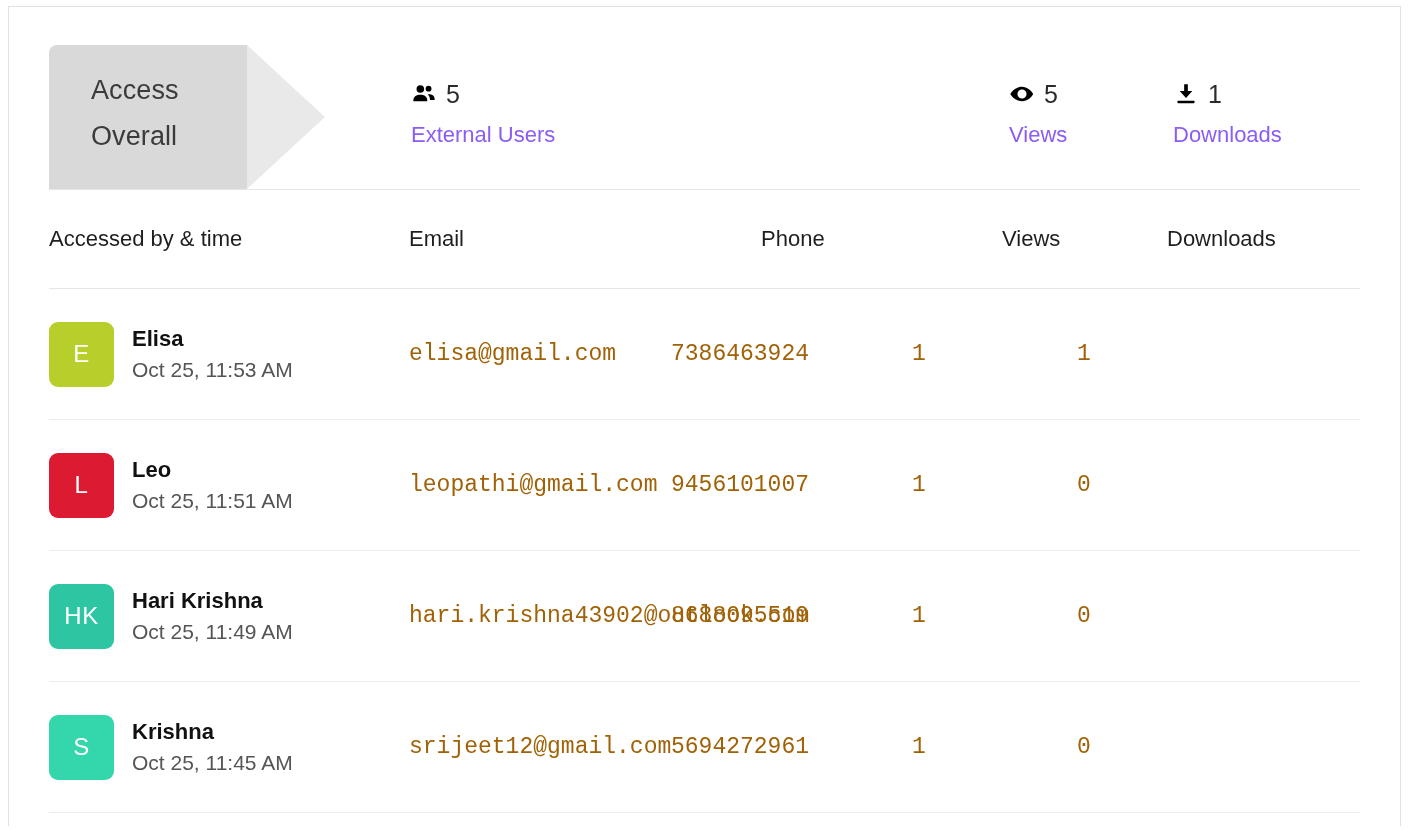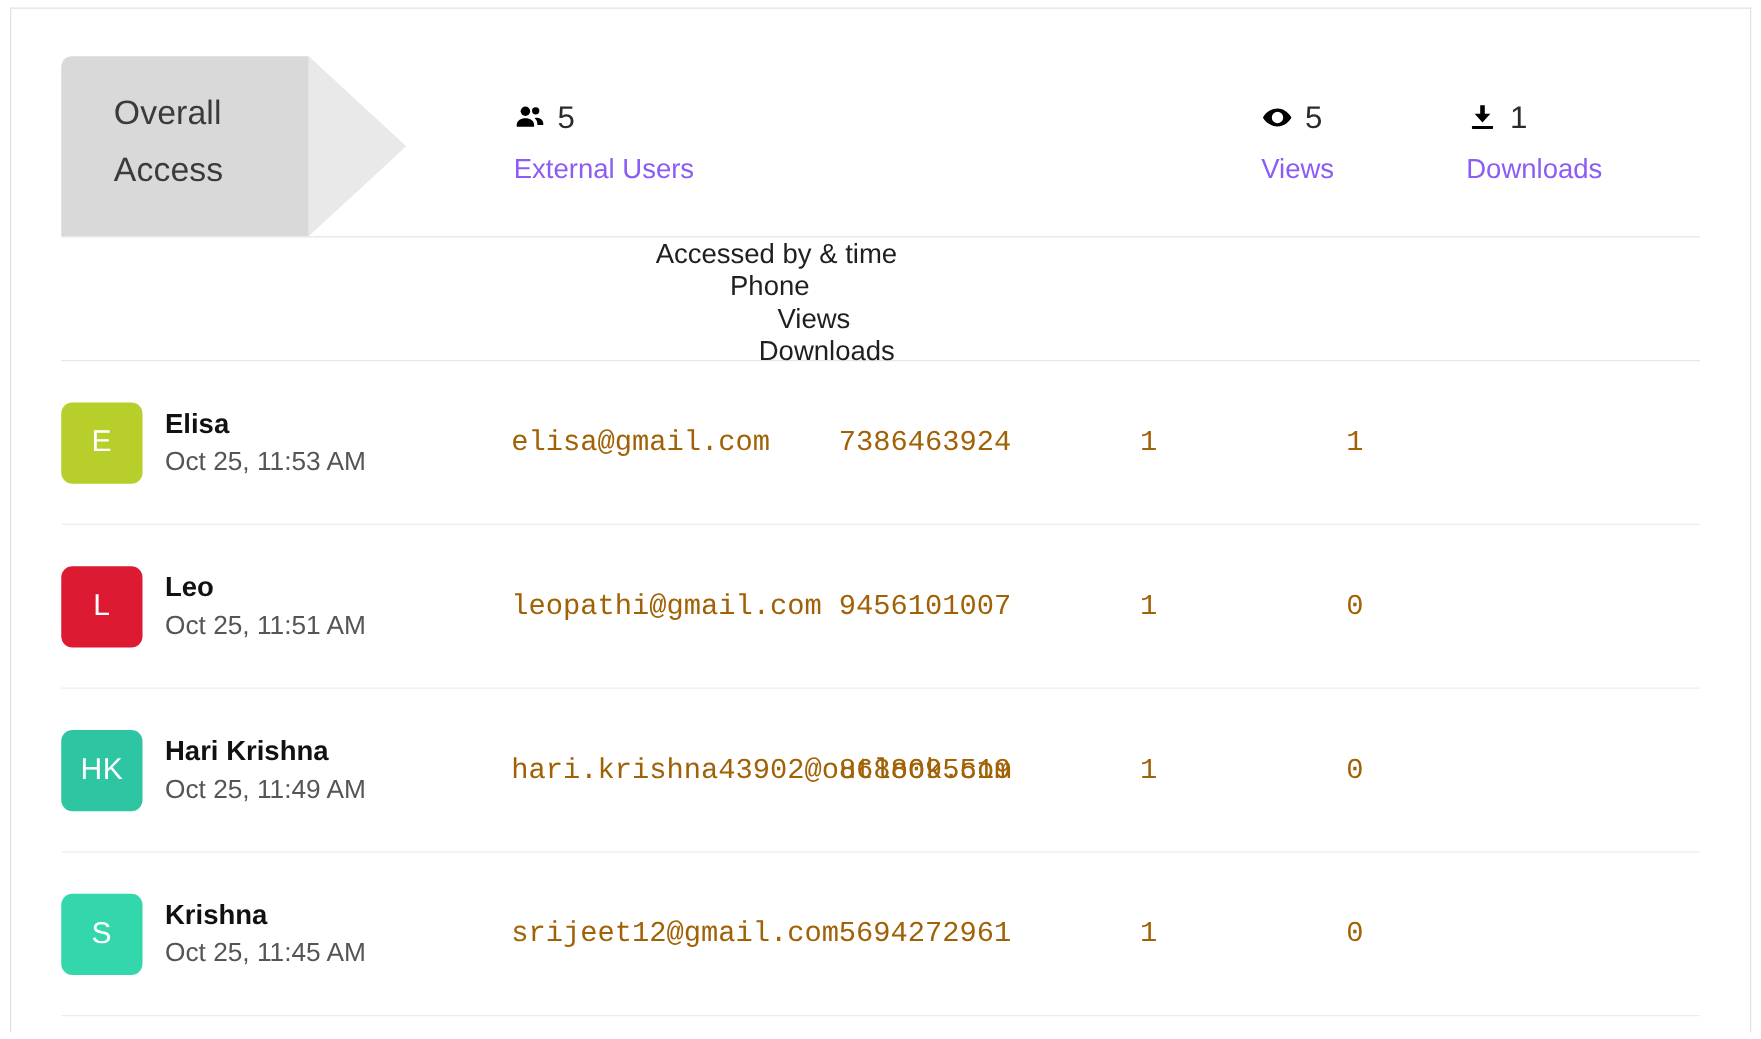--- a/index.html
+++ b/index.html
@@ -116,21 +116,20 @@
   .row {
     position: relative;
     display: flex;
     align-items: center;
     margin: 0 40px;
     box-sizing: border-box;
   }
   .row.head {
     height: 99px;
     border-bottom: 1px solid #e6e6e6;
-    flex-direction: column;
   }
   .row.data {
     height: 131px;
     border-bottom: 1px solid #ededed;
   }
 
   .c-who   { width: 360px; flex: none; }
   .c-email { width: 352px; flex: none; }
   .c-phone { width: 241px; flex: none; }
   .c-views { width: 165px; flex: none; }
@@ -183,22 +182,22 @@
   .cell.num { line-height: 26px; }
 </style>
 </head>
 <body>
 
 <div class="card">
 
   <div class="summary">
 
     <div class="tab">
+      <div class="tab-label">Access</div>
       <div class="tab-label">Overall</div>
-      <div class="tab-label">Access</div>
     </div>
     <div class="tab-arrow"></div>
 
     <div class="stat stat-users">
       <div class="stat-top">
         <span class="stat-icon">
           <svg width="26" height="26" viewBox="0 0 24 24" fill="currentColor" aria-hidden="true">
             <circle cx="8.6" cy="7.4" r="3.5"></circle>
             <circle cx="16.2" cy="7.1" r="2.7"></circle>
             <path d="M2.2 17.6c0-3.3 2.9-5 6.4-5s6.4 1.7 6.4 5v1.2H2.2z"></path>
@@ -236,20 +235,21 @@
       <div class="stat-label">Downloads</div>
     </div>
 
     <div class="header-rule"></div>
   </div>
 
   <div class="table">
 
     <div class="row head">
       <div class="c-who th">Accessed by &amp; time</div>
+      <div class="c-email th">Email</div>
       <div class="c-phone th">Phone</div>
       <div class="c-views th">Views</div>
       <div class="c-dl th">Downloads</div>
     </div>
 
     <div class="row data">
       <div class="c-who">
         <div class="who">
           <div class="avatar" style="background: rgb(183, 206, 43);">E</div>
           <div class="who-text">

